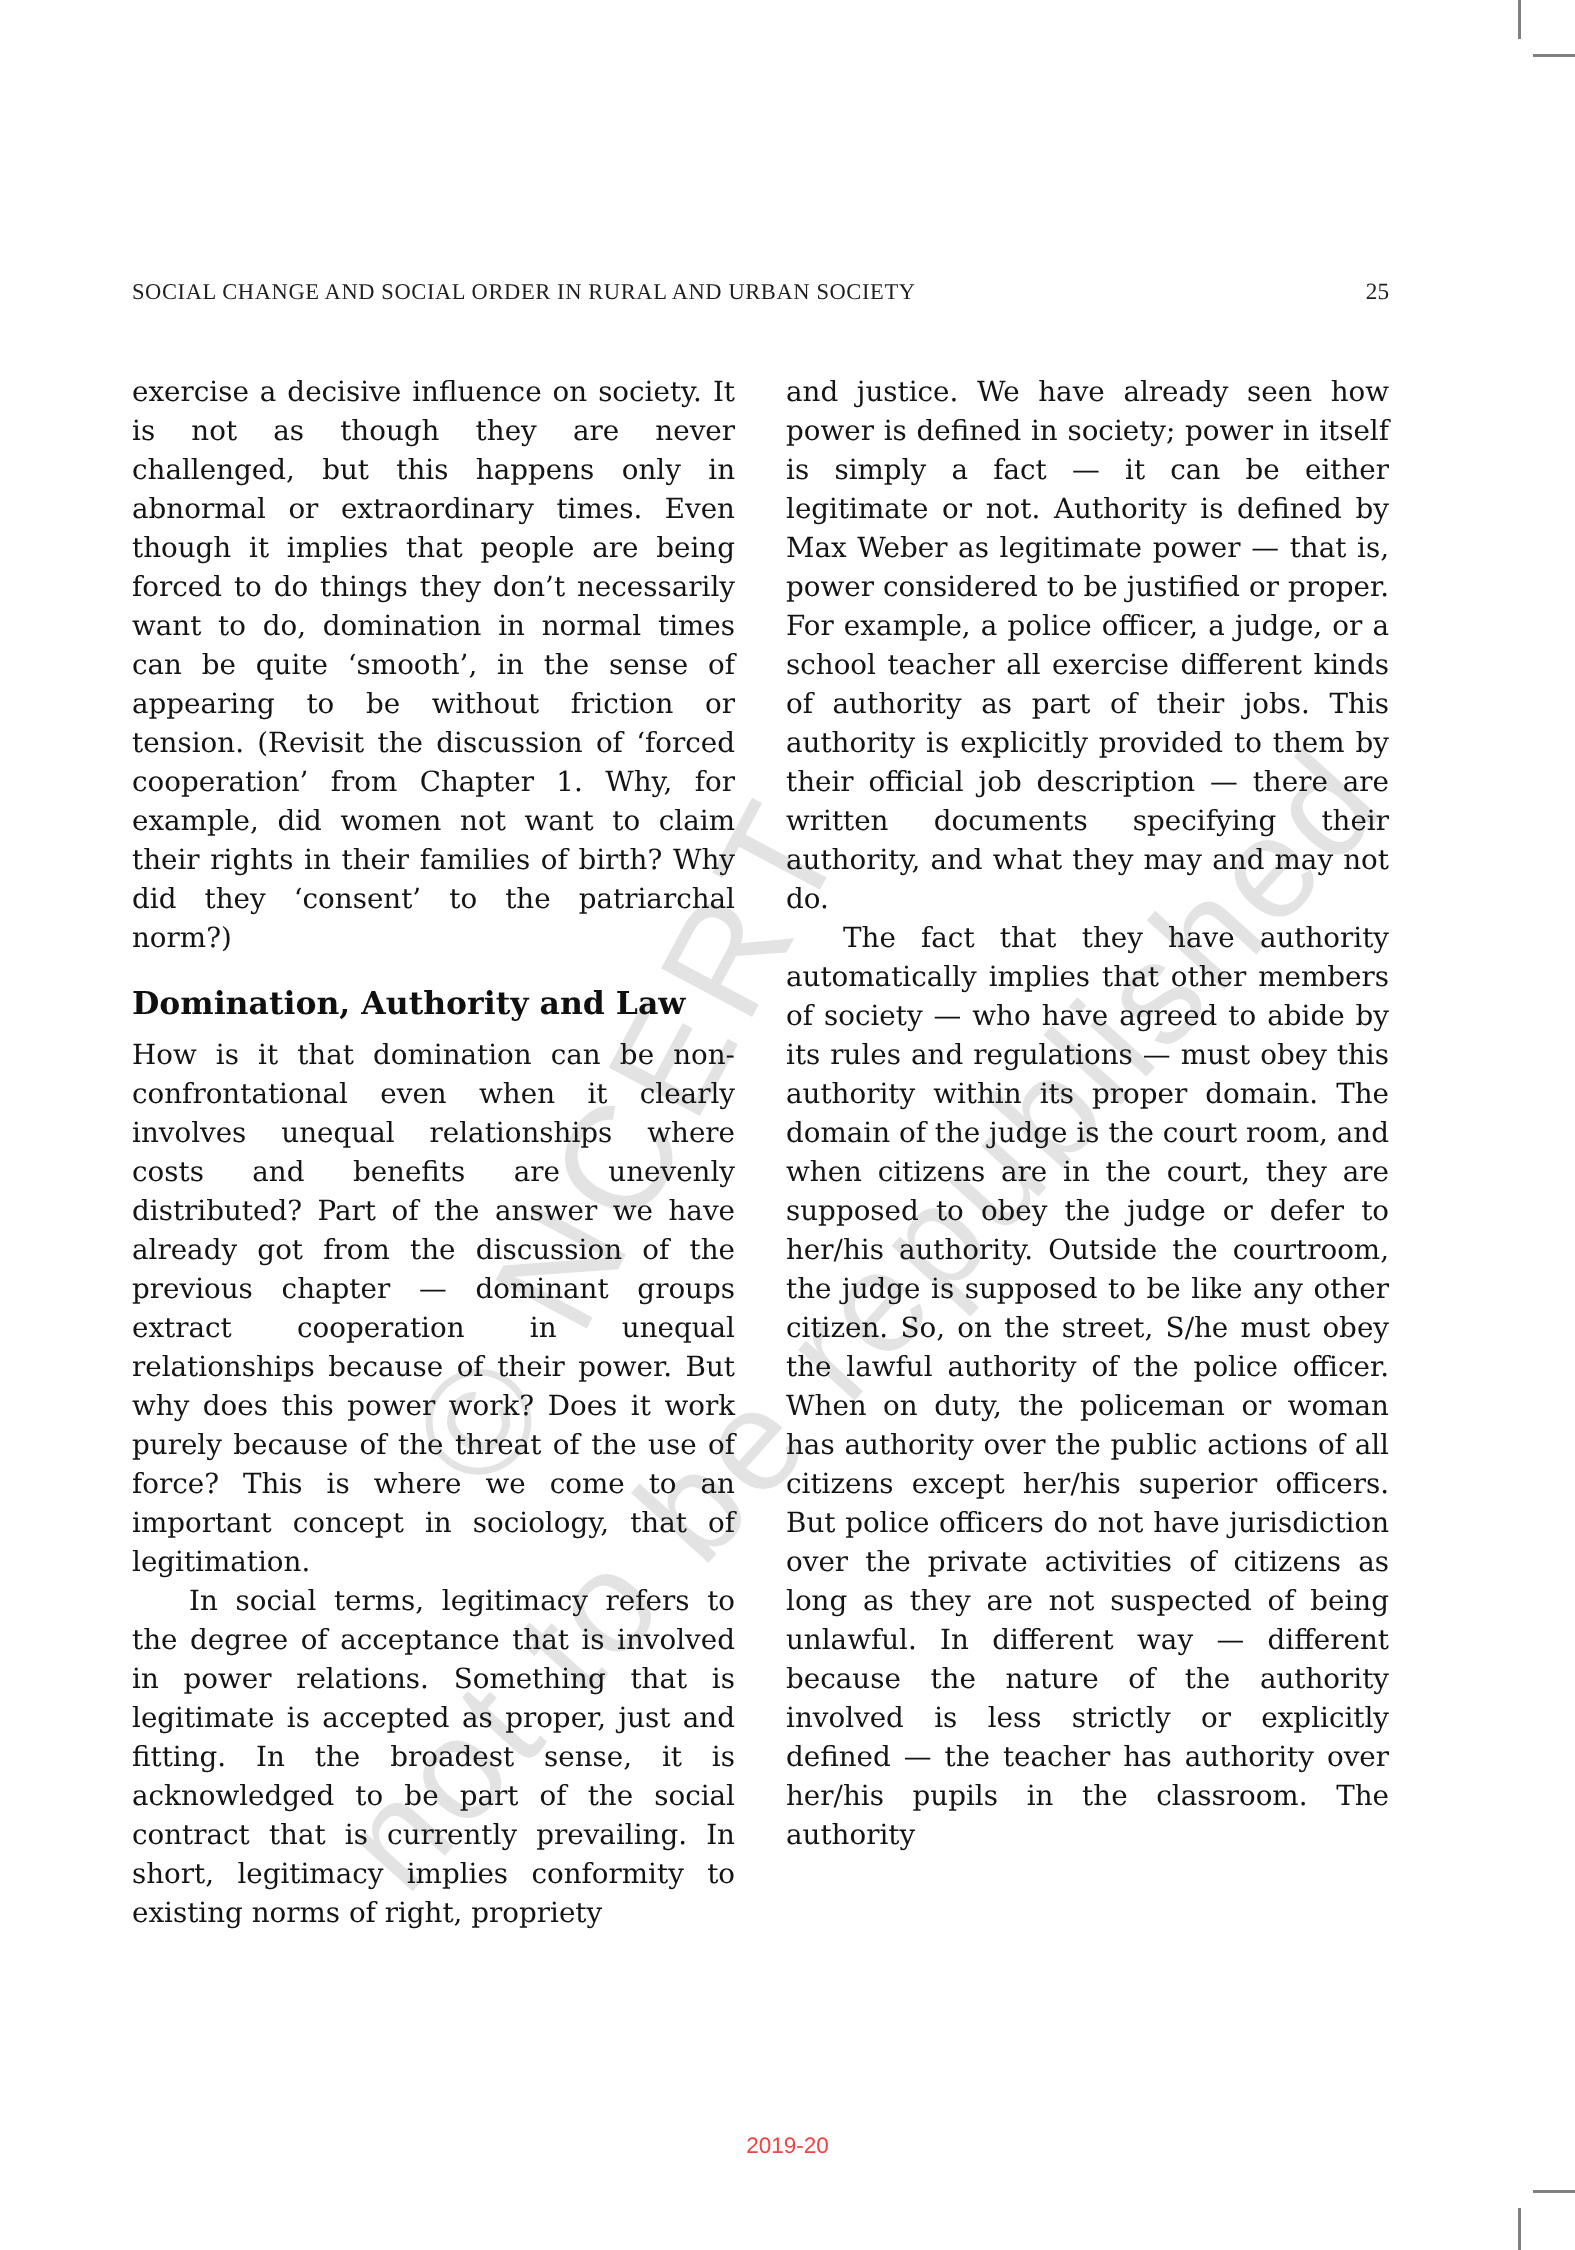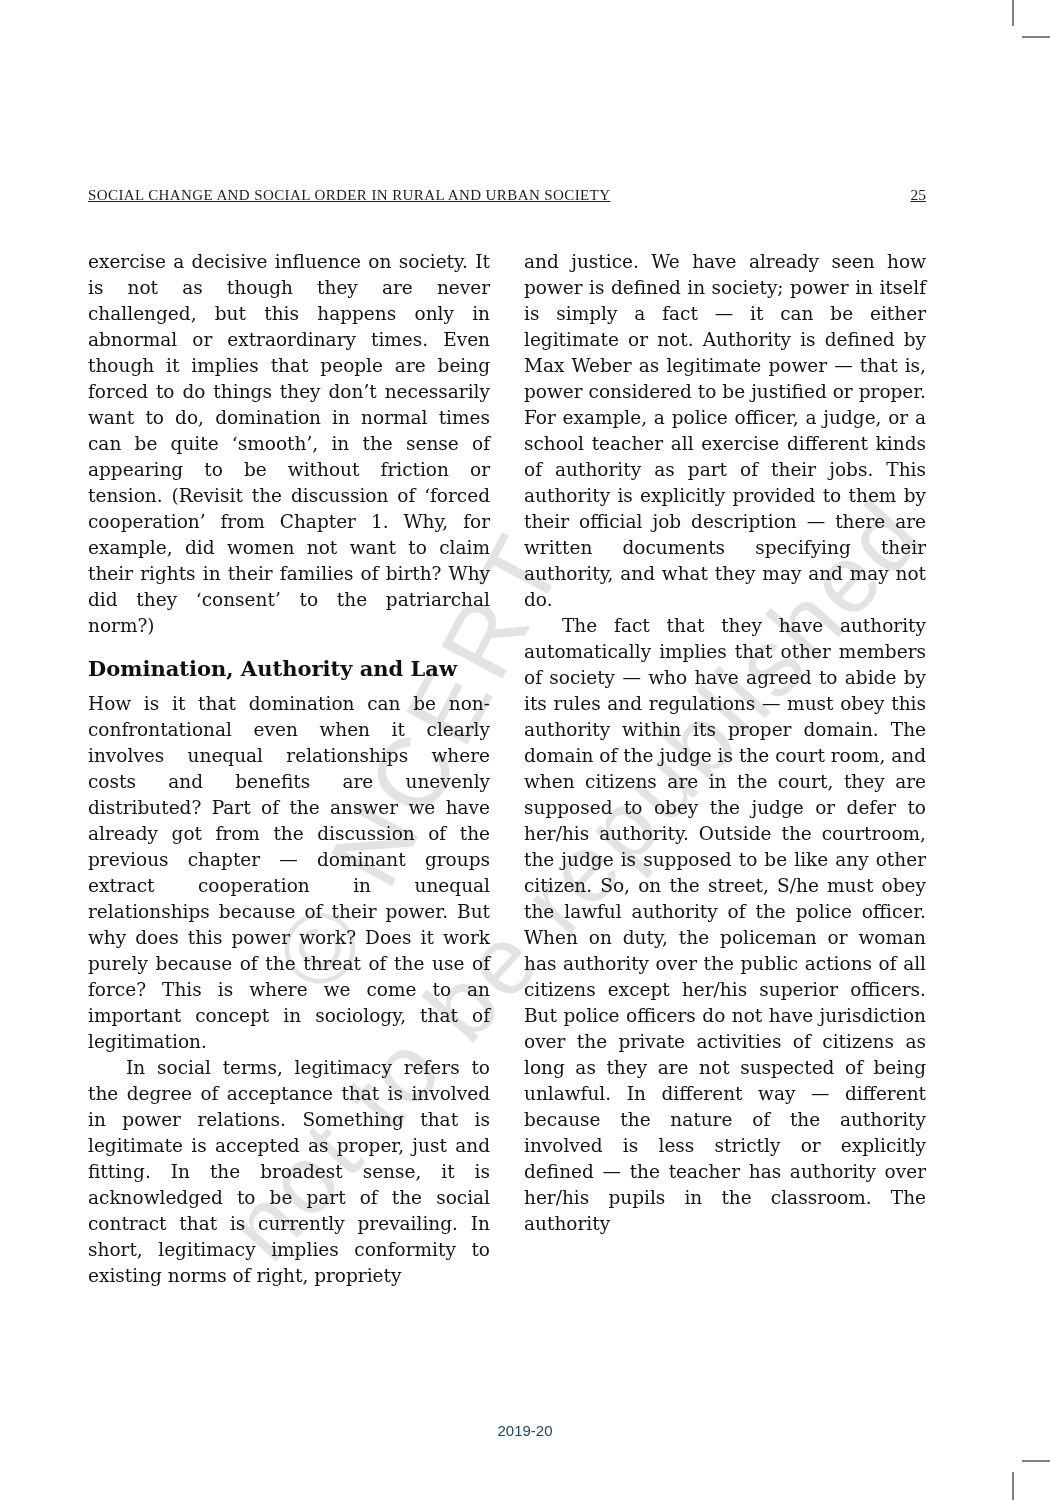--- a/index.html
+++ b/index.html
@@ -19,21 +19,20 @@
     top: 186px;
     left: 88px;
     width: 838px;
     display: flex;
     justify-content: space-between;
     align-items: baseline;
     font-family: "Liberation Serif", serif;
     font-size: 15px;
     letter-spacing: 0.4px;
     color: #1e1e1e;
-    text-decoration: underline;
   }
   .header .pagenum { font-size: 15.5px; letter-spacing: 0; }
 
   
   .columns {
     position: absolute;
     top: 249px;
     left: 88px;
     width: 838px;
     display: flex;
@@ -81,21 +80,21 @@
 
   
   .footer {
     position: absolute;
     top: 1422px;
     left: 0;
     width: 100%;
     text-align: center;
     font-family: "Liberation Sans", sans-serif;
     font-size: 15px;
-    color: #0c4a6e;
+    color: #ef4444;
   }
 
   
   .crop { position: absolute; background: #808080; }
   .crop-tr-v { left: 1012px; top: 0; width: 2px; height: 26px; }
   .crop-tr-h { left: 1022px; top: 36px; width: 28px; height: 2px; }
   .crop-br-h { left: 1022px; top: 1460px; width: 28px; height: 2px; }
   .crop-br-v { left: 1012px; top: 1472px; width: 2px; height: 28px; }
 </style>
 </head>

